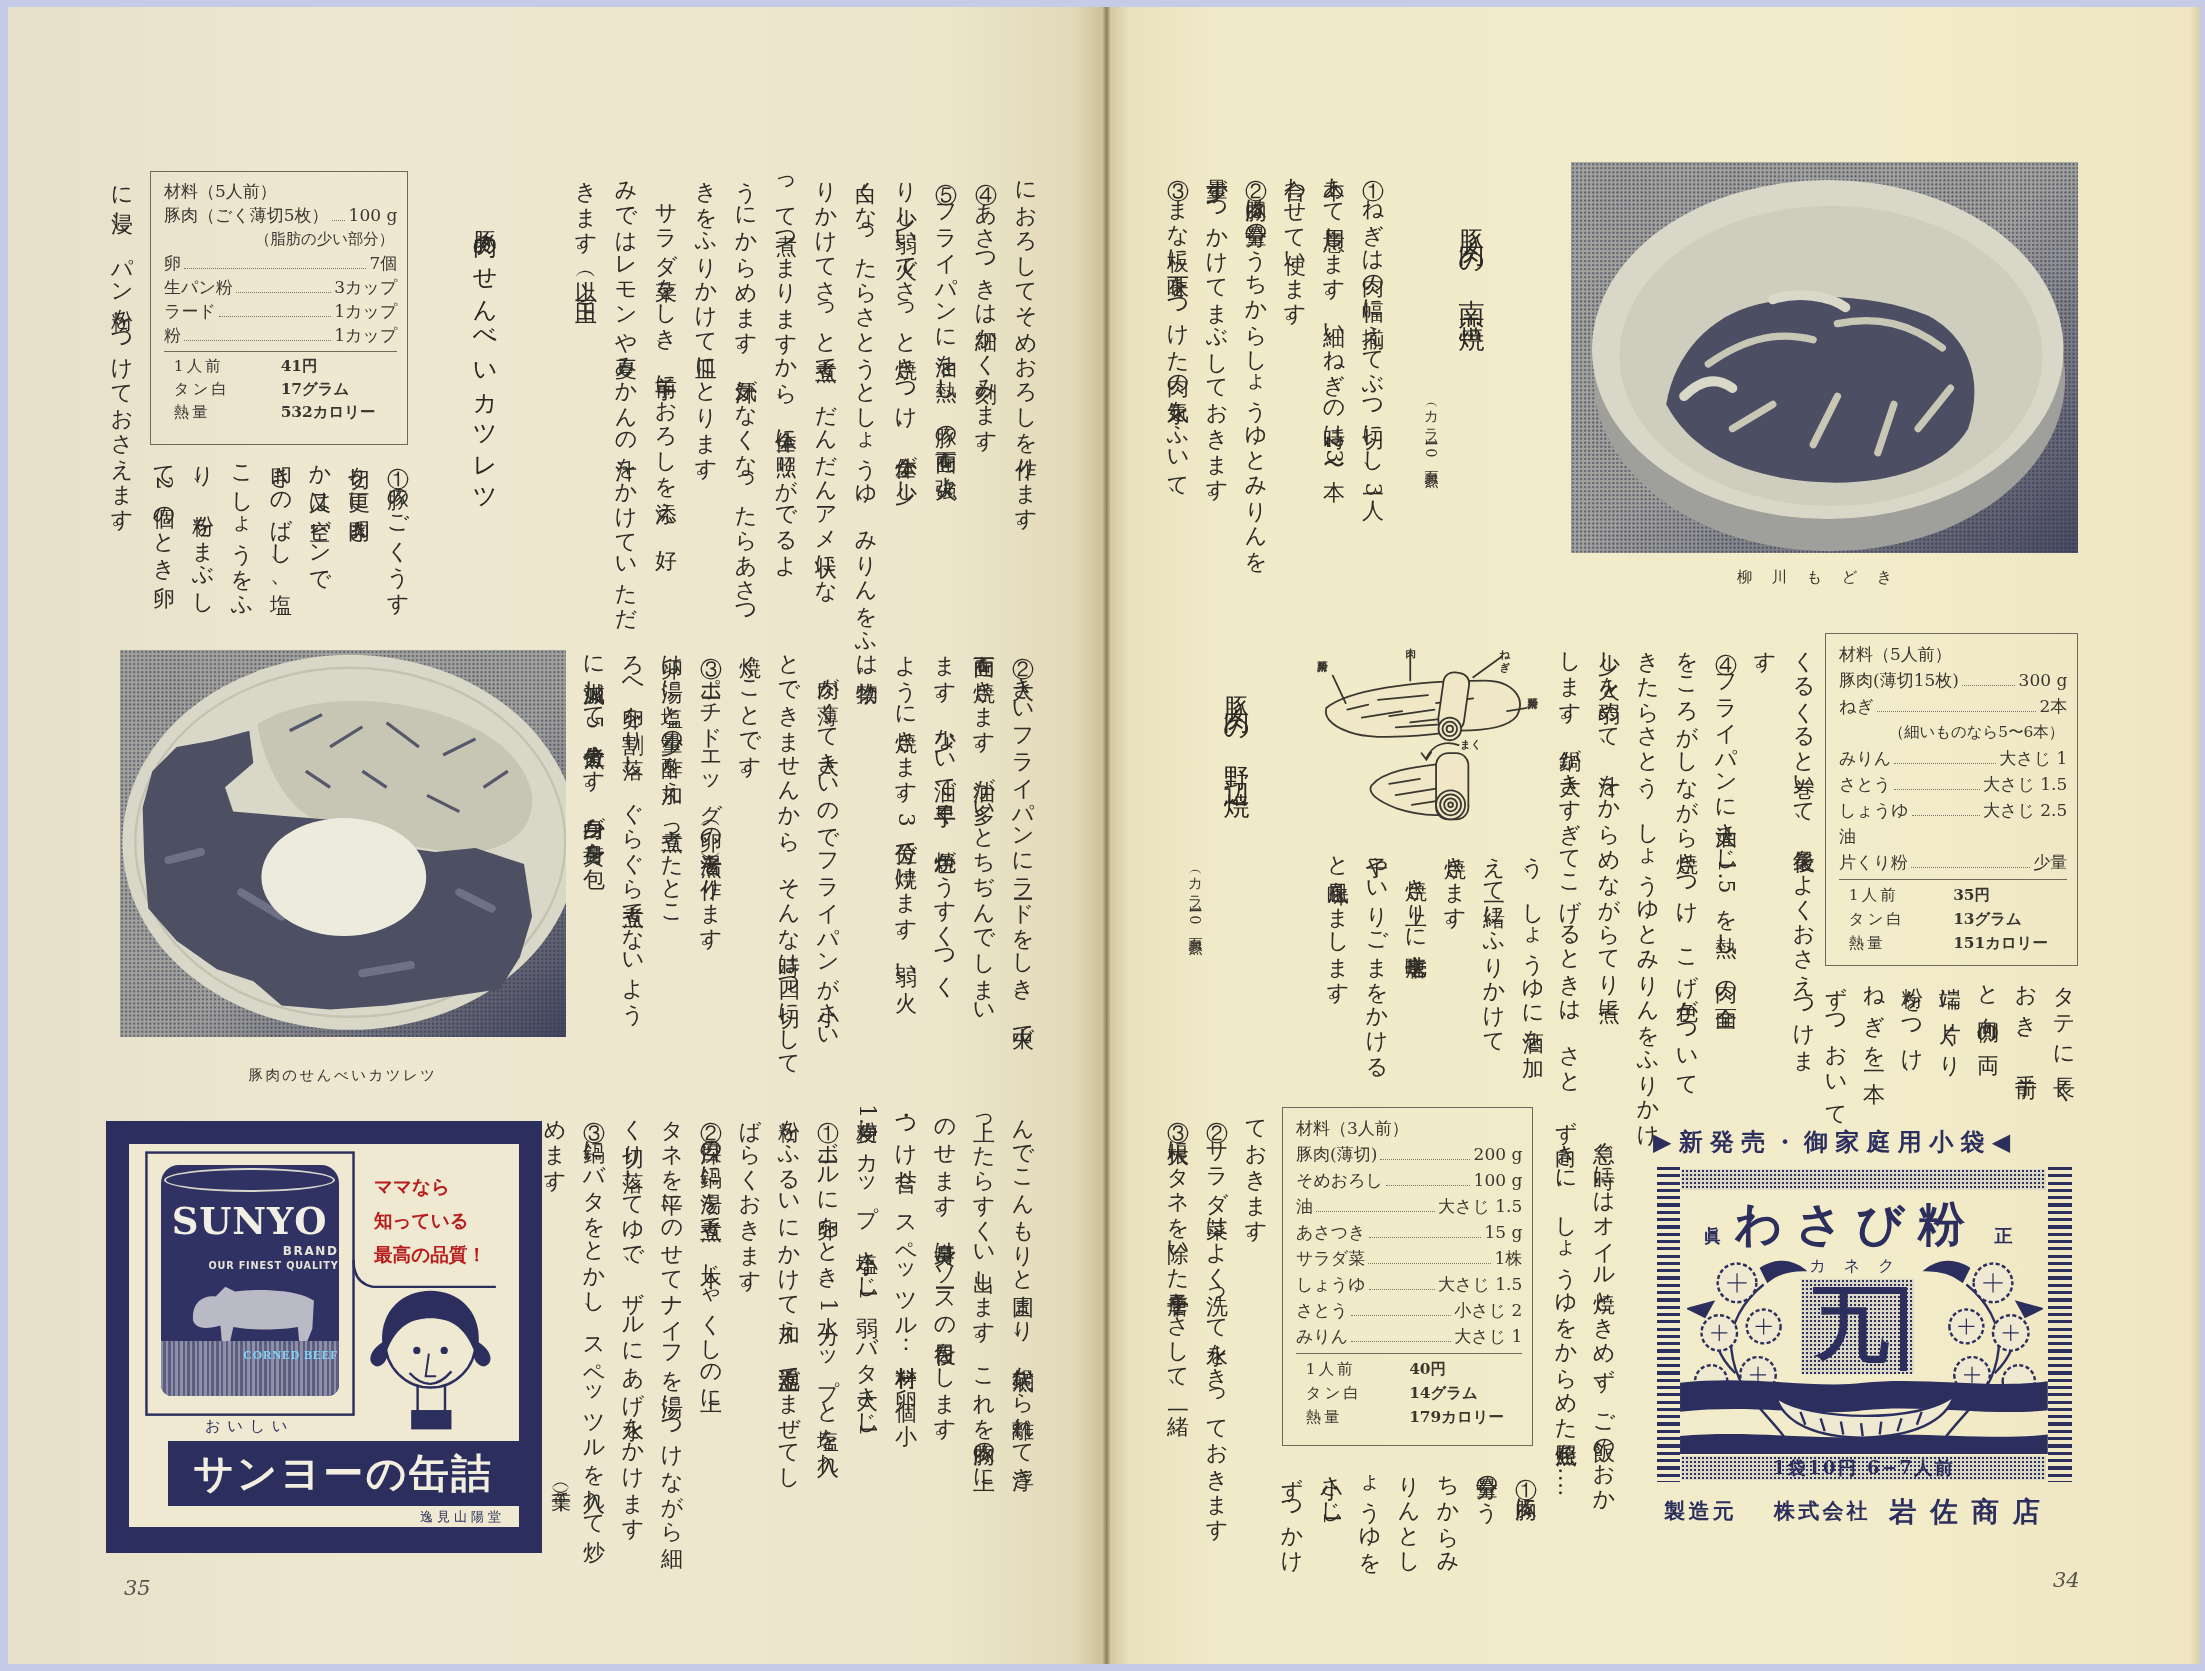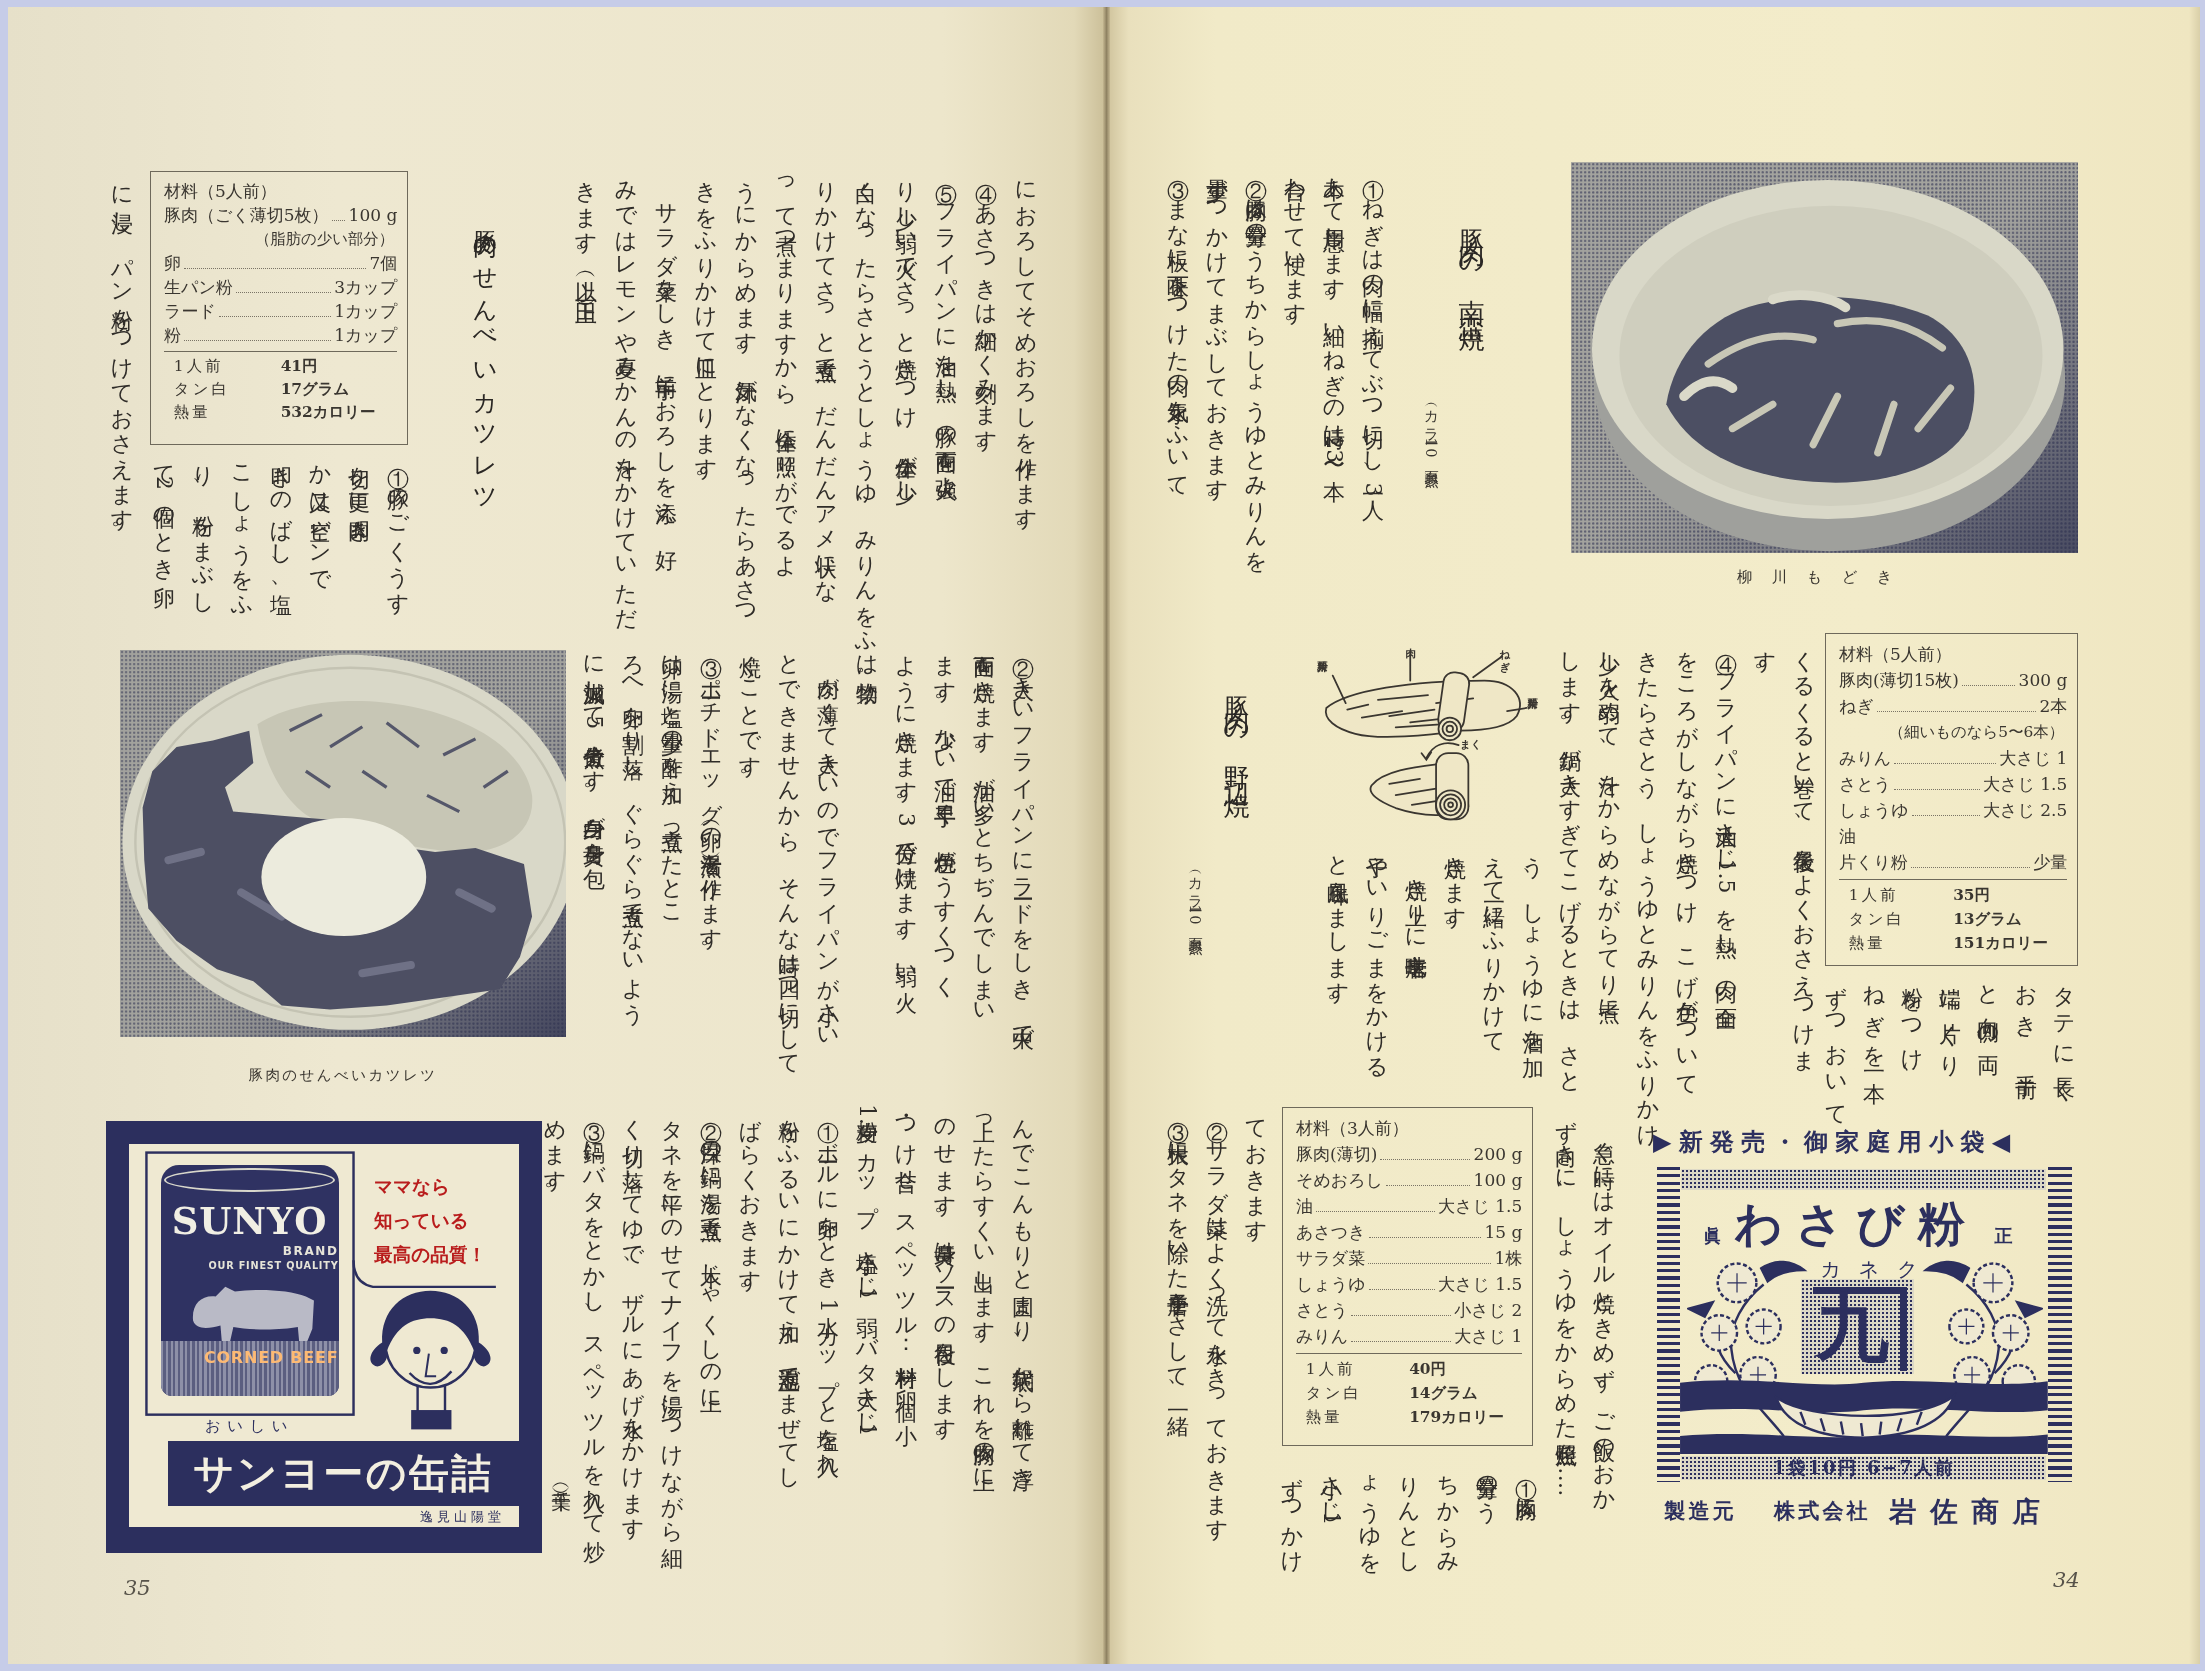--- a/index.html
+++ b/index.html
@@ -46,21 +46,21 @@
 .maker{position:absolute;left:283px;top:364px;width:101px;height:18px;background:#efe9d2;color:#2c2f5e;font-size:13px;line-height:18px;text-align:center;letter-spacing:4px;white-space:nowrap;}
 
 
 .ad-wasabi{position:absolute;left:1653px;top:1121px;width:422px;height:419px;color:#2c2f5e;}
 .w-header{position:absolute;left:0;top:4.8px;width:422px;text-align:left;font-family:"DejaVu Sans",sans-serif;font-weight:bold;font-size:24px;letter-spacing:7.3px;white-space:nowrap;}
 .w-box{position:absolute;left:2.4px;top:46px;width:417px;height:315px;}
 .w-stripes{position:absolute;top:0;width:23.4px;height:315px;background:repeating-linear-gradient(180deg,#2c2f5e 0 3.2px,transparent 3.2px 7.3px);}
 .w-halftone{position:absolute;background-color:#dcd8c6;background-image:radial-gradient(#2c2f5e 0.9px,transparent 1.1px);background-size:4px 4px;}
 .w-brand{position:absolute;left:79px;top:31px;font-family:"DejaVu Sans",sans-serif;font-size:47px;font-weight:bold;letter-spacing:13px;white-space:nowrap;line-height:52px;}
 .w-mark{position:absolute;font-family:"DejaVu Sans",sans-serif;font-size:18px;font-weight:bold;}
-.w-reading{position:absolute;left:165px;top:89px;font-size:20px;letter-spacing:18px;white-space:nowrap;}
+.w-reading{position:absolute;left:154px;top:89px;font-size:16px;letter-spacing:18px;white-space:nowrap;}
 .w-square{position:absolute;left:146px;top:112px;width:113px;height:95px;}
 .w-square-bracket{position:absolute;left:11.3px;top:8px;width:94px;height:84px;border-top:7.3px solid #2c2f5e;border-right:7.3px solid #2c2f5e;}
 .w-kanji{position:absolute;left:0;top:3.2px;width:101px;text-align:center;font-family:"DejaVu Sans",sans-serif;font-size:74px;font-weight:bold;line-height:91px;}
 .w-price{position:absolute;left:26px;top:289px;width:365px;height:24px;text-align:center;font-size:18px;font-weight:bold;line-height:24px;letter-spacing:2.4px;white-space:nowrap;}
 .w-footer{position:absolute;top:373px;left:0;width:422px;height:29px;font-family:"DejaVu Sans",sans-serif;font-weight:bold;white-space:nowrap;}
 </style>
 </head>
 <body>
 
 <div class="page page-left"></div>
@@ -490,21 +490,21 @@
   </svg>
   <div class="can">
     <div class="can-rim"></div>
     <div class="can-brand">SUNYO</div>
     <div class="can-sub" style="top:79px;font-size:12px;letter-spacing:1.6px;">BRAND</div>
     <div class="can-sub" style="top:95px;font-size:9.7px;letter-spacing:0.8px;">OUR FINEST QUALITY</div>
     <svg class="ad-abs" style="left:24px;top:107px;" width="137" height="77" viewBox="0 0 170 95">
       <path d="M10,60 C8,40 20,28 38,30 L50,18 L62,24 C90,20 130,22 150,30 L160,35 L158,70 L150,90 L142,90 L140,68 C120,72 80,72 60,68 L55,90 L46,90 L44,66 C30,70 14,72 10,60 Z" fill="#b9bac6"></path>
     </svg>
     <div class="can-band"></div>
-    <div class="can-sub" style="top:183px;font-size:16px;letter-spacing:0.8px;color:#fdba74;">CORNED BEEF</div>
+    <div class="can-sub" style="top:183px;font-size:12px;letter-spacing:0.8px;color:#7dd3fc;font-family:Liberation Serif, serif;">CORNED BEEF</div>
   </div>
   <div class="speech">
     <div>ママなら</div>
     <div>知っている</div>
     <div>最高の品質！</div>
   </div>
   <svg class="ad-abs" style="left:232px;top:142px;" width="139" height="145" viewBox="0 0 172 180">
     <rect x="70" y="124" width="34" height="34" fill="#efe9d2" stroke="#2c2f5e" stroke-width="3"></rect>
     <rect x="62" y="154" width="50" height="24" fill="#2c2f5e"></rect>
     <circle cx="86" cy="70" r="56" fill="#efe9d2" stroke="#2c2f5e" stroke-width="3"></circle>

